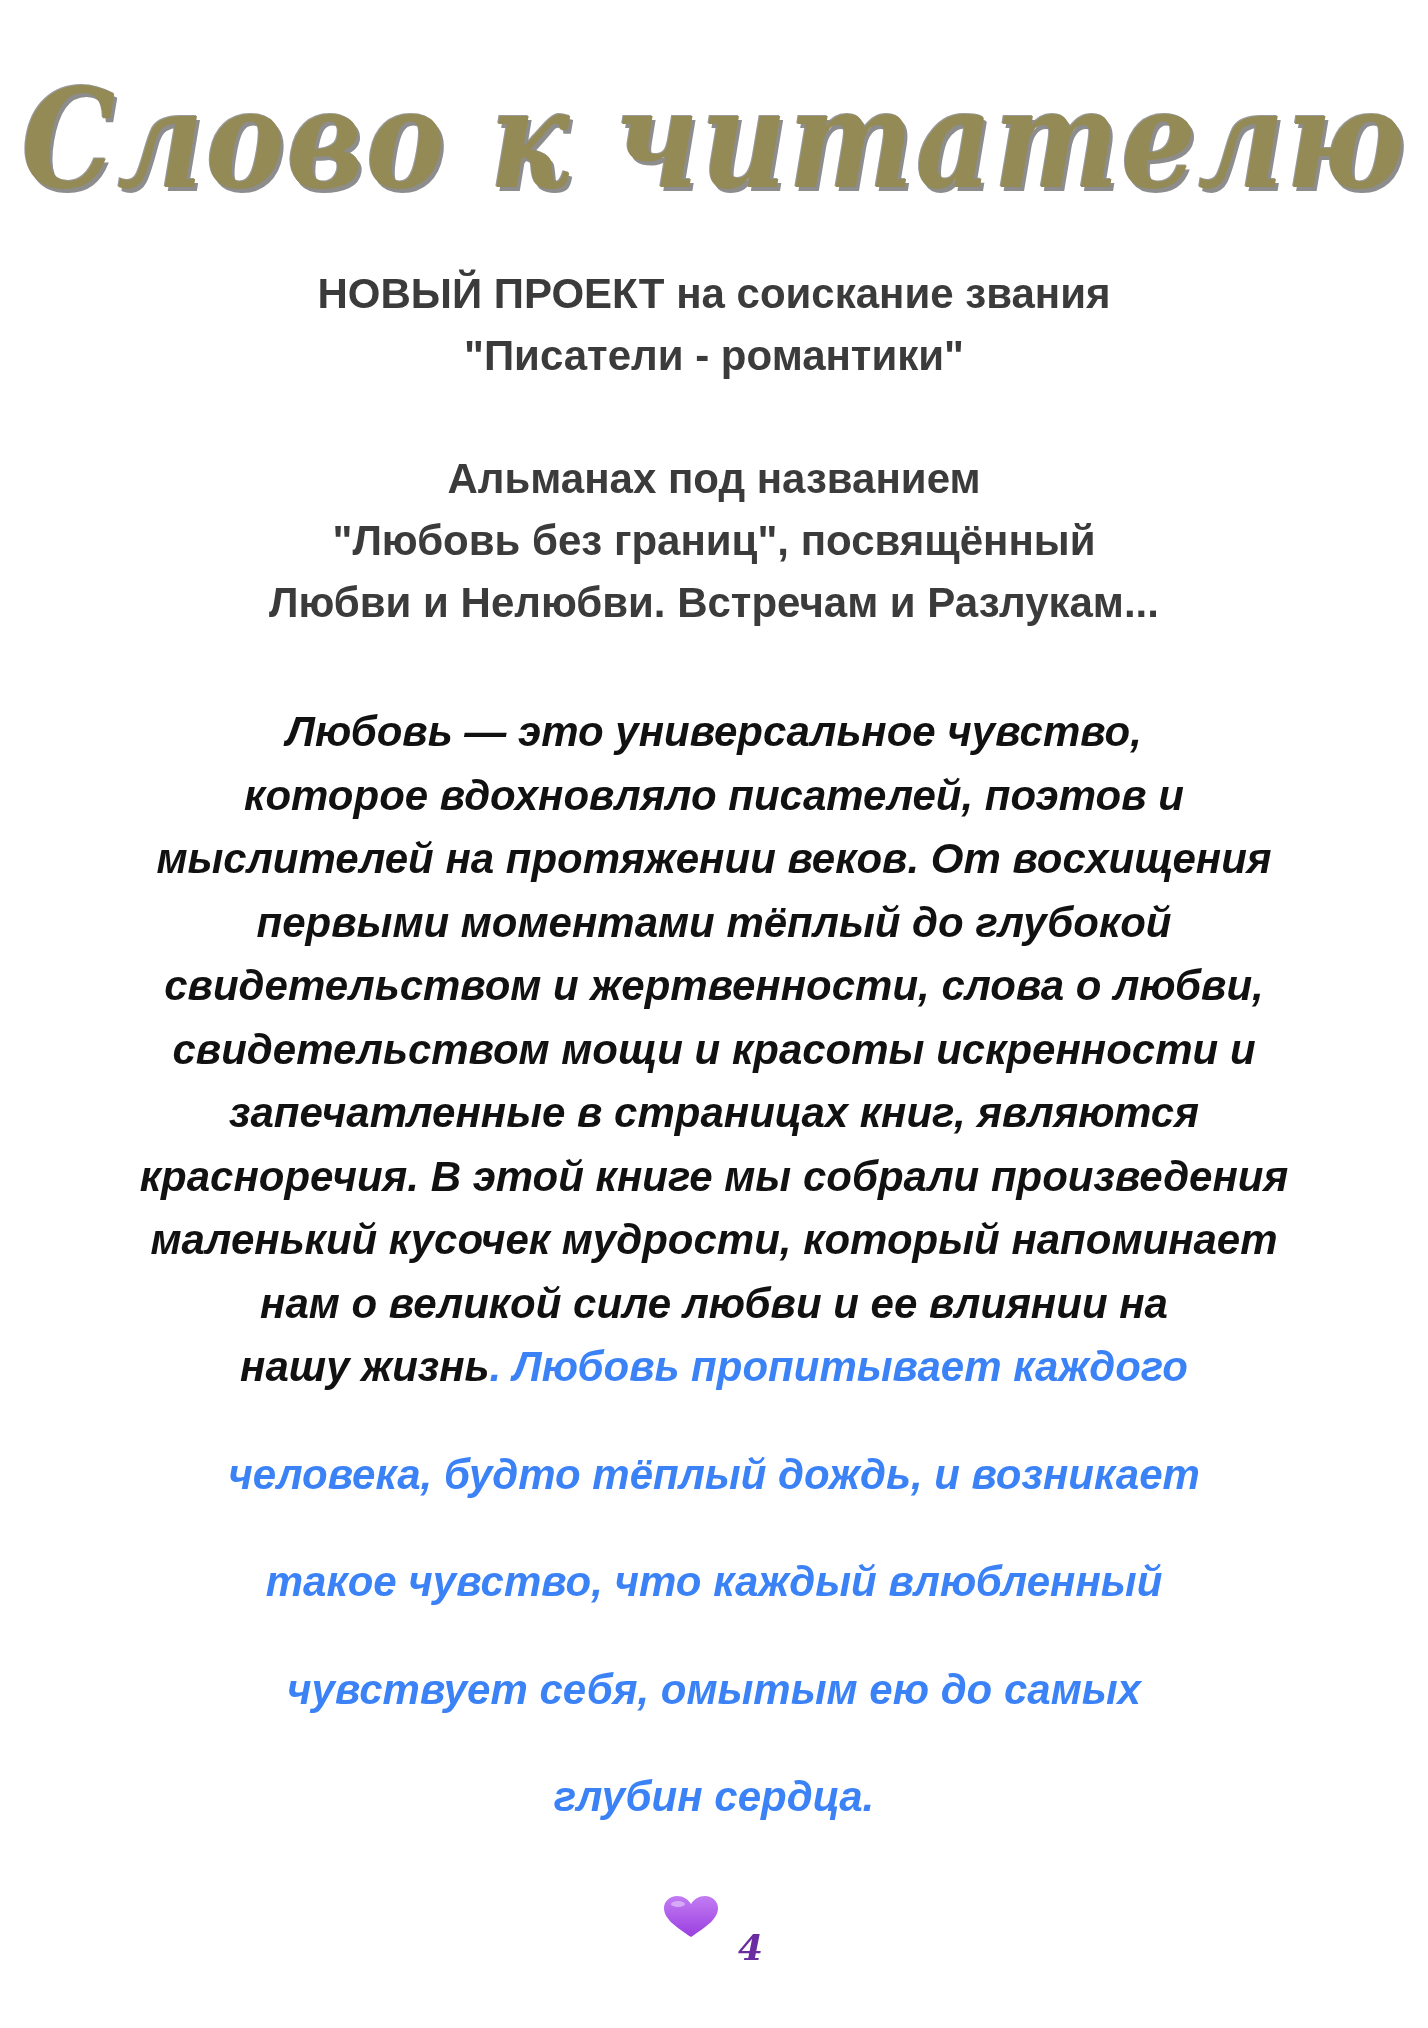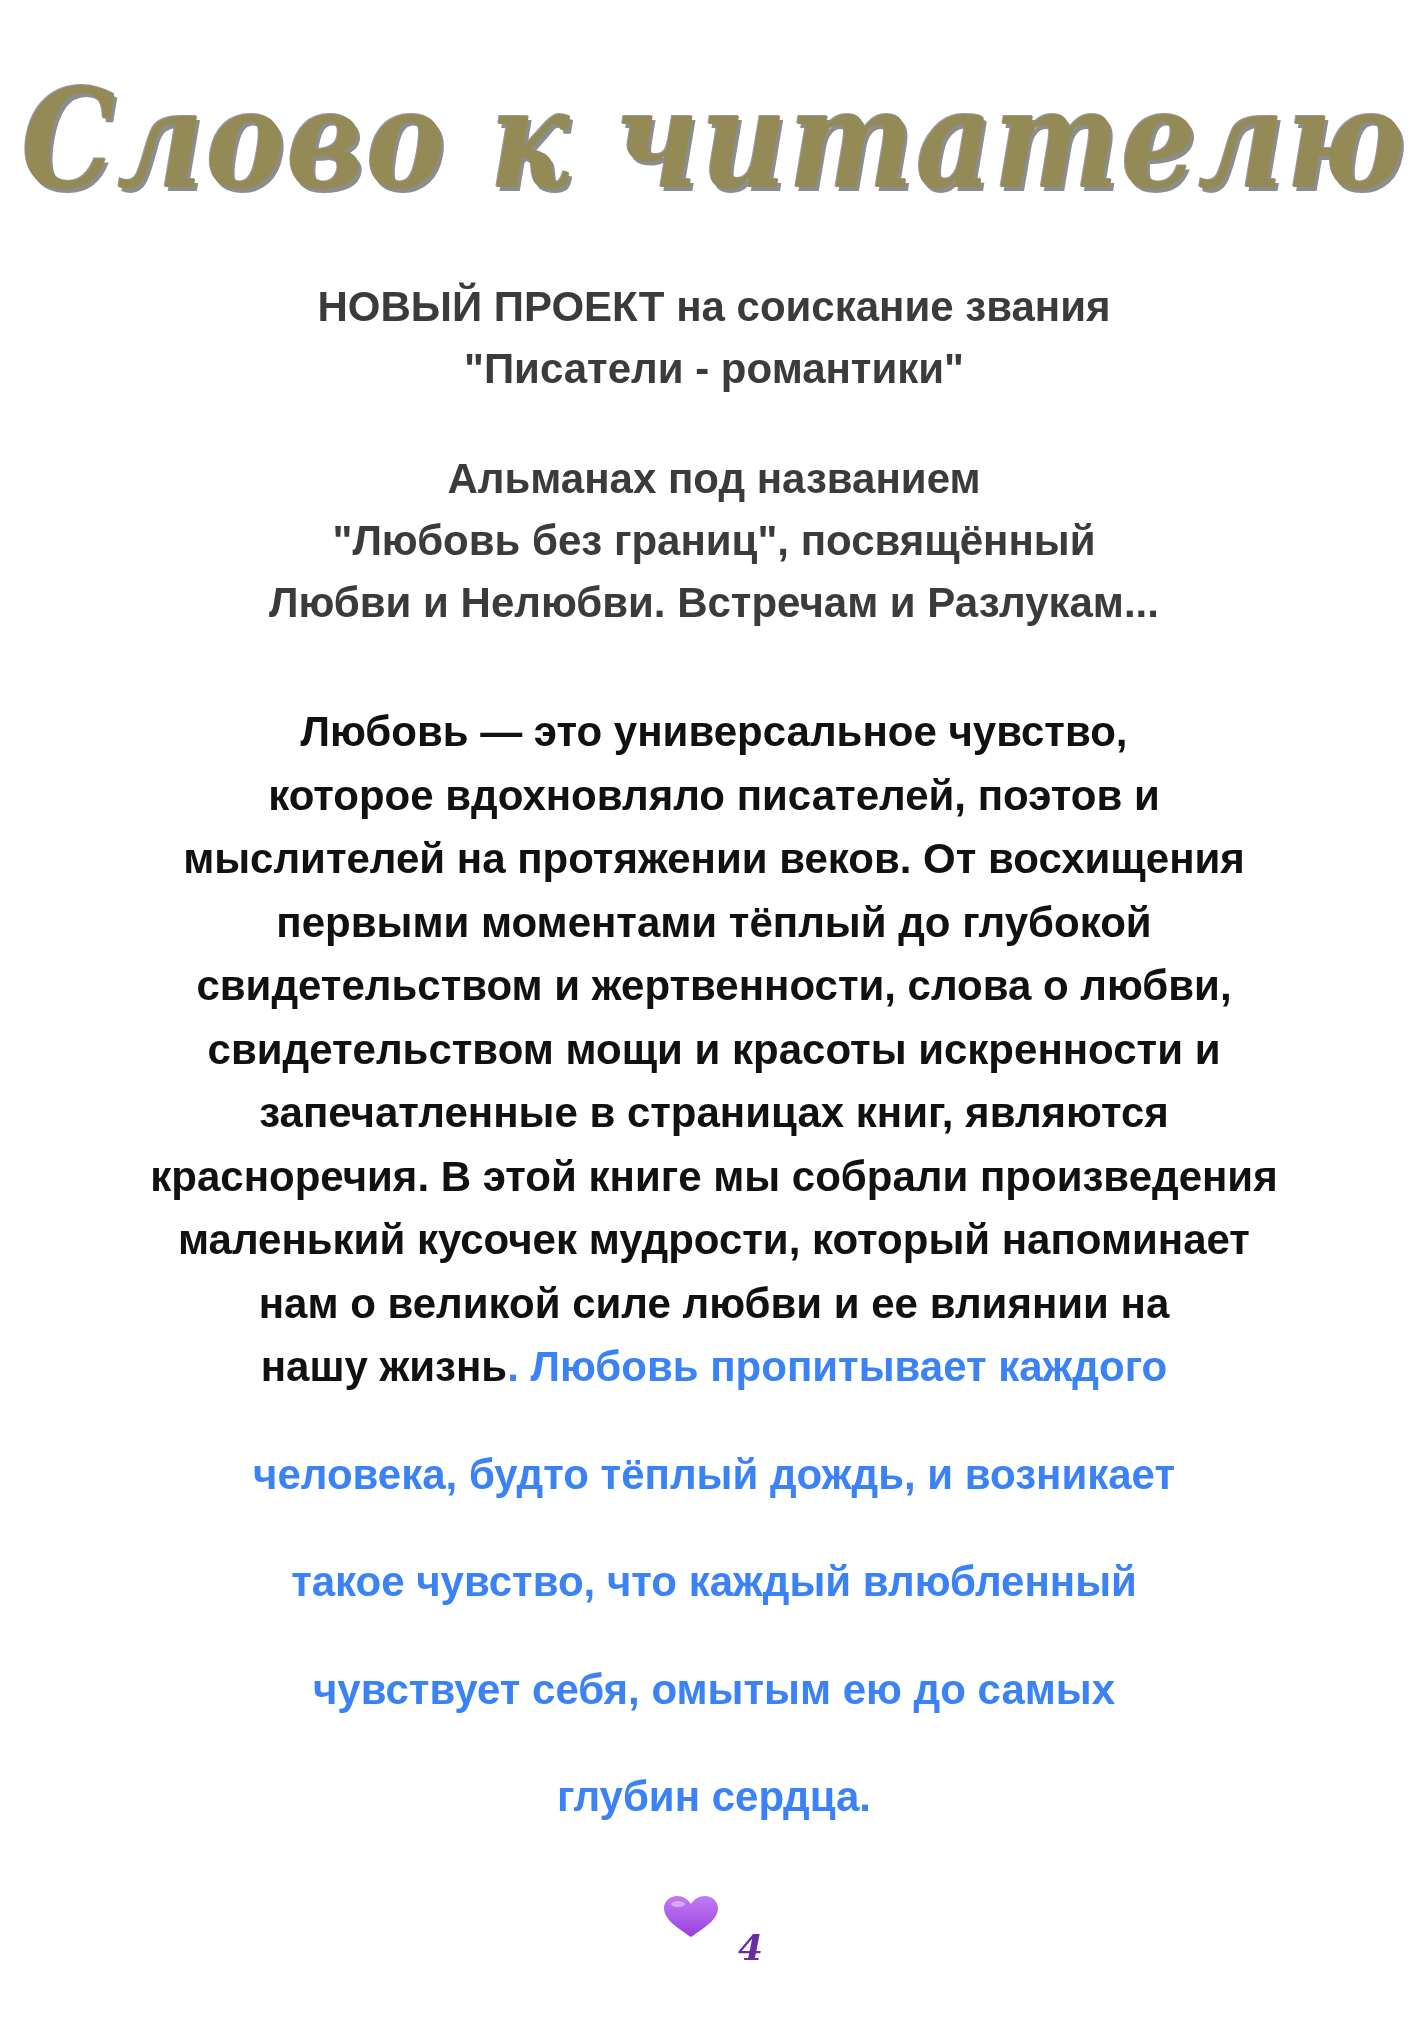--- a/index.html
+++ b/index.html
@@ -9,23 +9,23 @@
       font-family:"DejaVu Serif", serif; font-style:italic; font-weight:bold;
       font-size:118px; color:#948a56; letter-spacing:2px;
       text-shadow:3px 3px 0 #8d8d8d, -1px -1px 0 #9a9a9a;
       transform:scaleY(1.15);
     }
     .block {
       position:absolute; left:0; width:1428px; text-align:center;
       font-family:"Liberation Sans", sans-serif; font-weight:bold;
     }
     .intro { color:#3b3b3b; font-size:42px; line-height:62px; }
-    .p1 { top:276px; }
+    .p1 { top:263px; }
     .p2 { top:448px; }
-    .body { top:700px; font-size:42px; line-height:63.5px; color:#111111; }
+    .body { top:700px; font-size:42px; line-height:63.5px; color:#111111;font-style:italic; }
     .line { display:block; white-space:nowrap; }
     .gray { color:#3b82f6;margin-top:44px; }
     .heart {
       position:absolute; left:662px; top:1895px; width:58px; height:44px;
     }
     .pagenum {
       position:absolute; left:738px; top:1926px;
       font-family:"DejaVu Serif", serif; font-weight:bold; font-style:italic;
       font-size:36px; color:#6a2ca0;
     }

